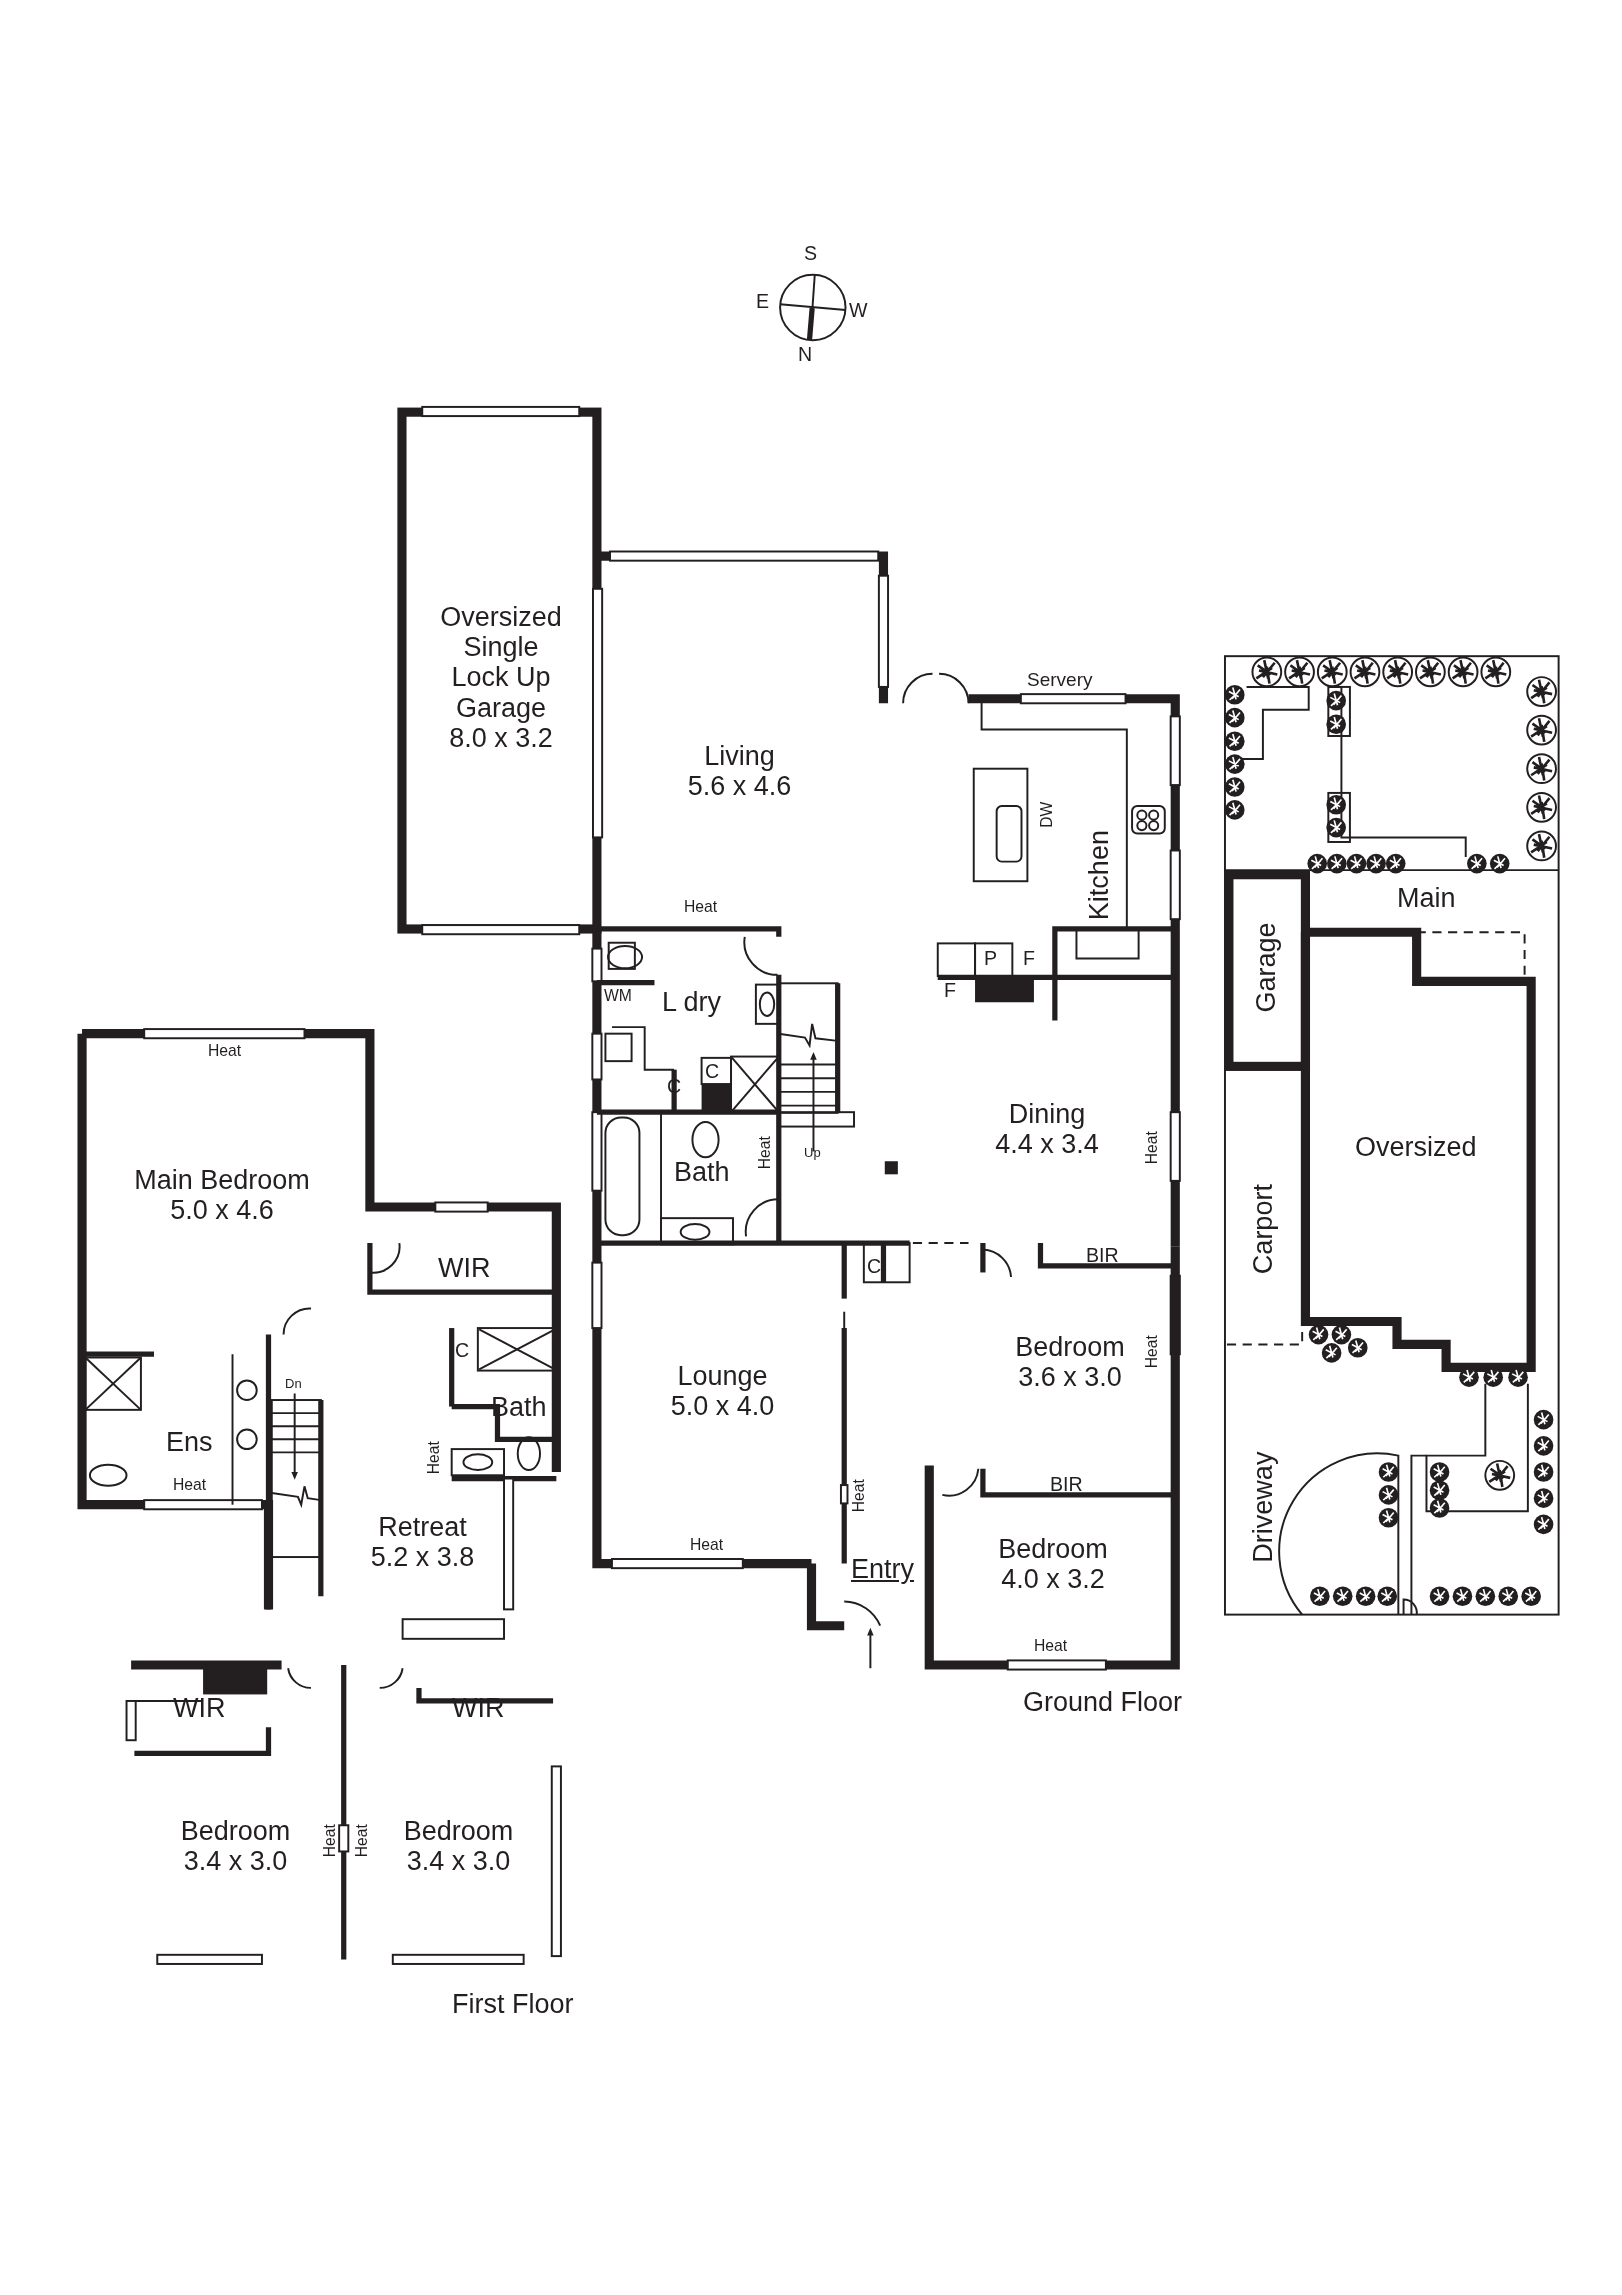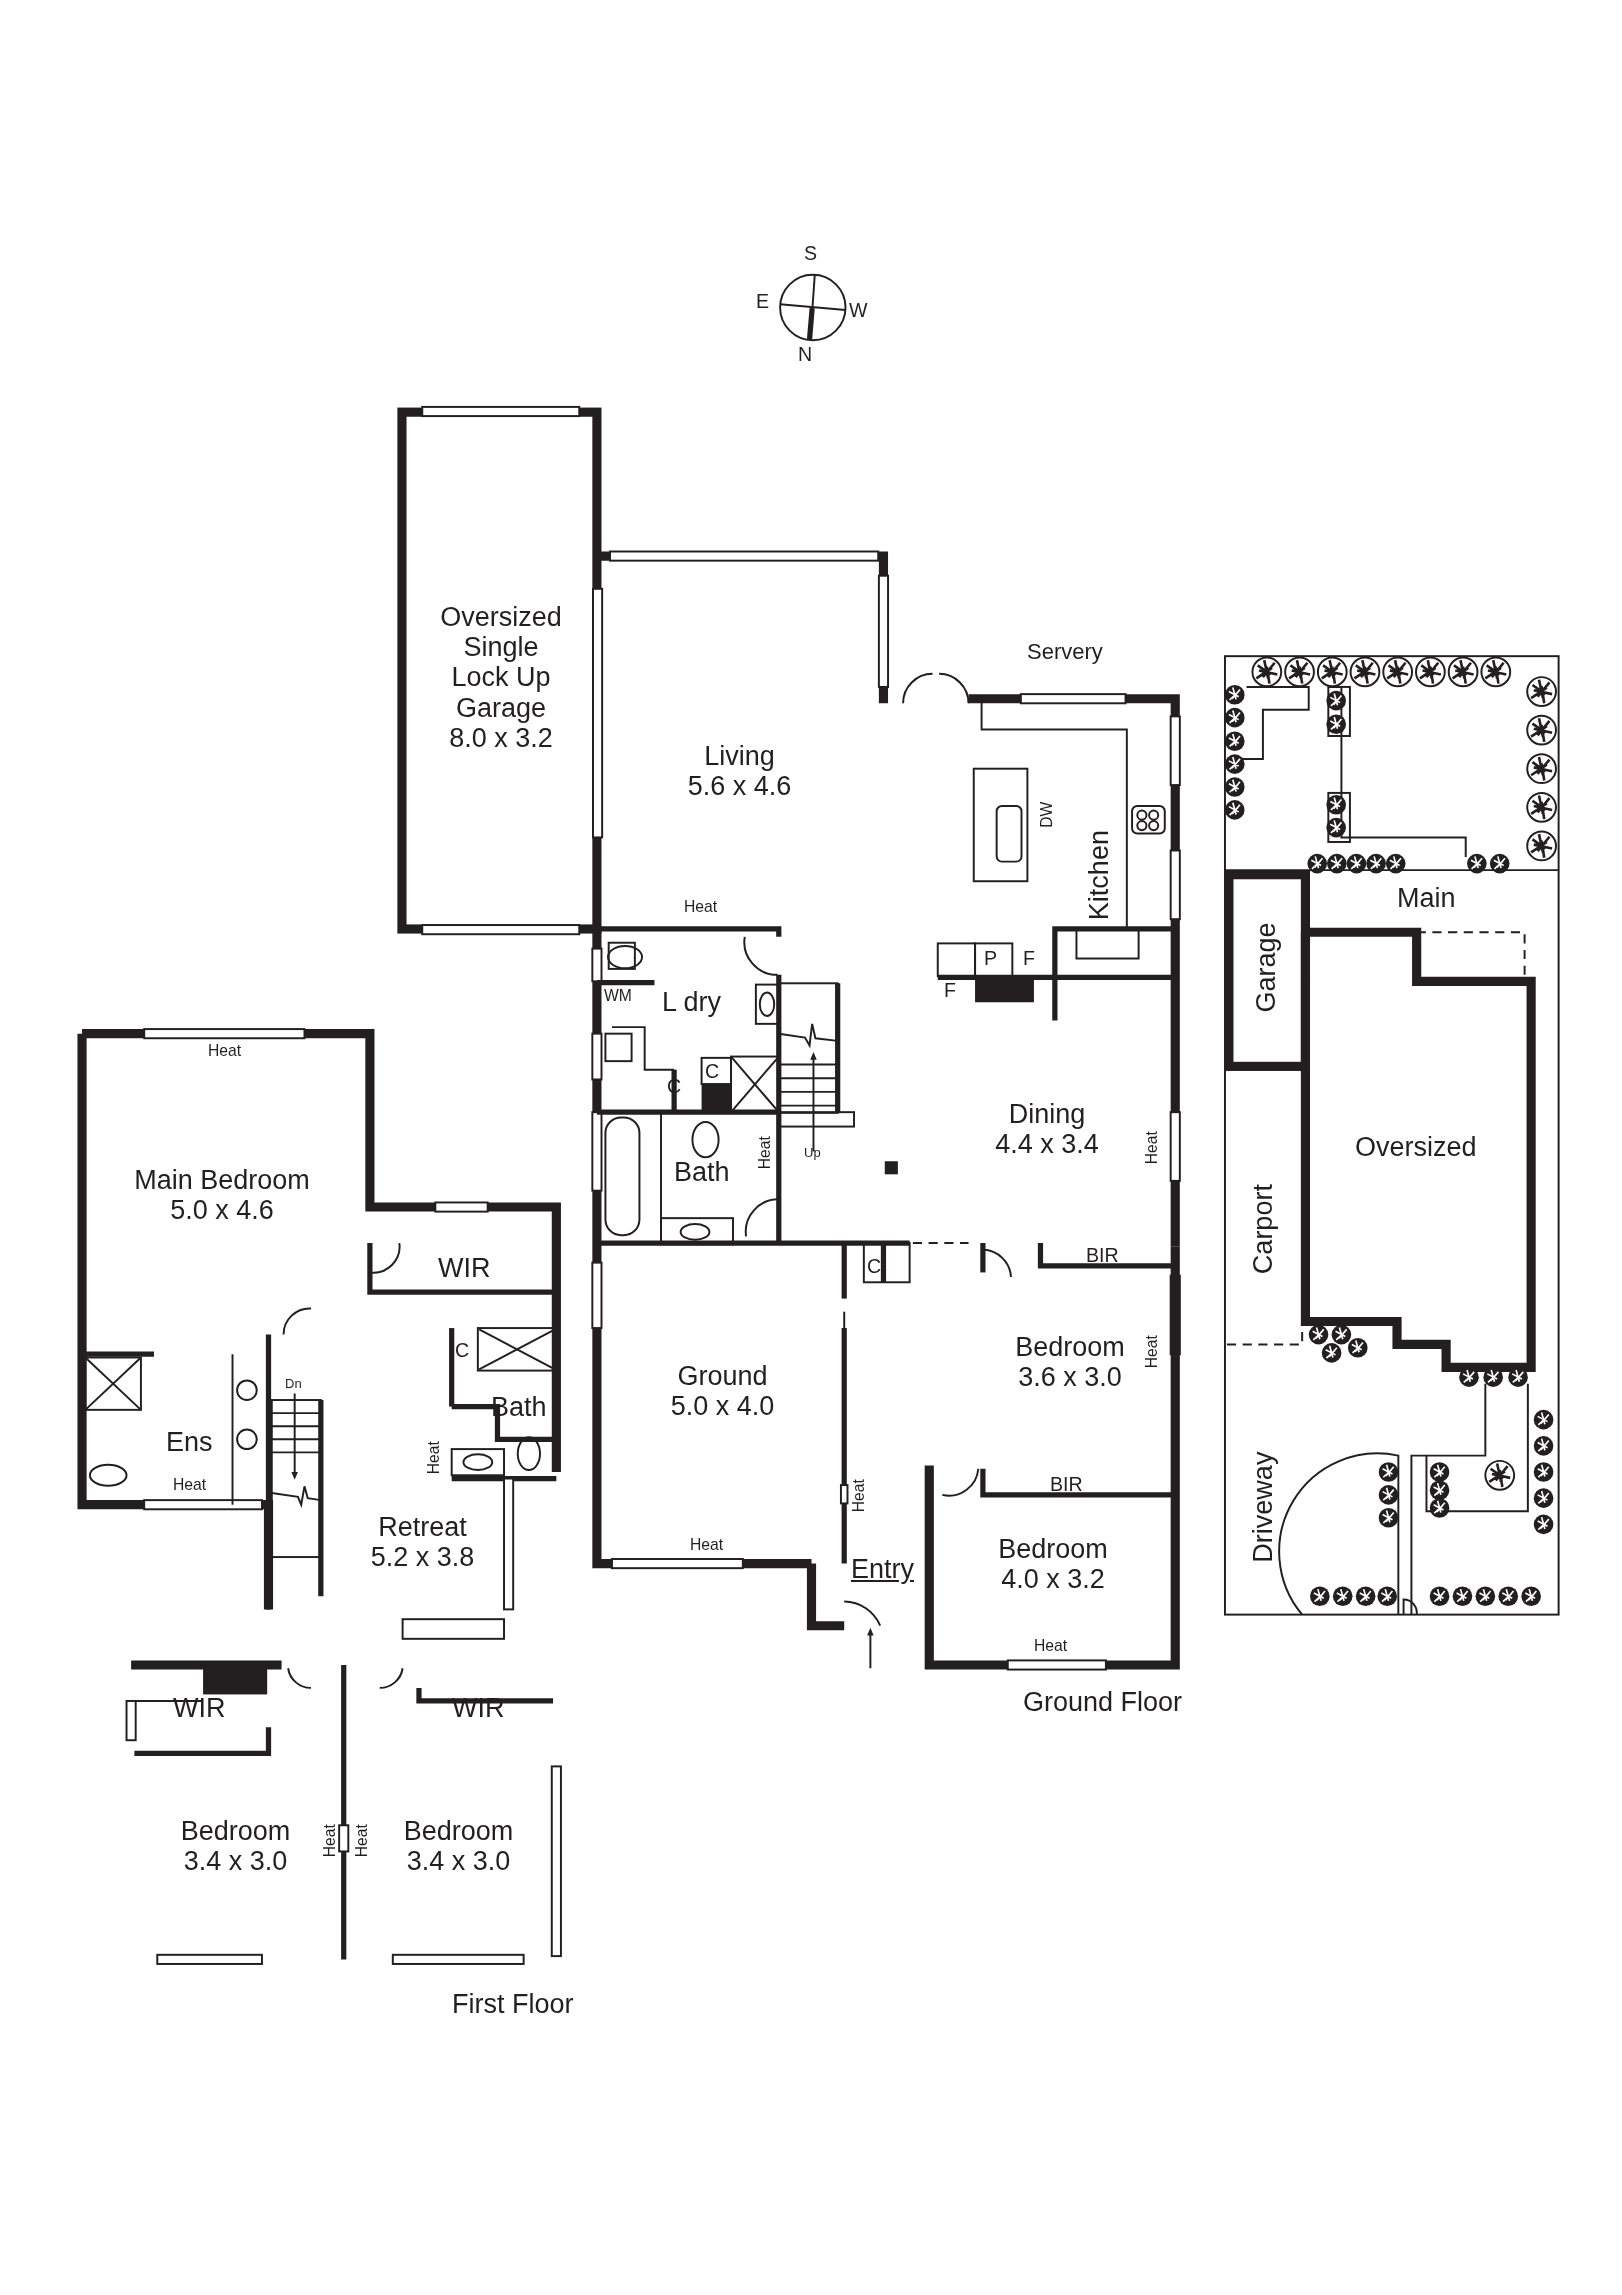--- a/index.html
+++ b/index.html
@@ -277,42 +277,42 @@
   <div>Oversized</div>
   <div>Single</div>
   <div>Lock Up</div>
   <div>Garage</div>
   <div>8.0 x 3.2</div>
 </div>
 <div class="lbl room" style="left:674px;top:717px;width:131px;margin-top:24px;">
   <div>Living</div>
   <div>5.6 x 4.6</div>
 </div>
-<div class="lbl" style="left:1027px;top:640px;font-size:22px;">Servery</div>
+<div class="lbl" style="left:1027px;top:669px;font-size:19px;">Servery</div>
 <div class="lbl room rot" style="left:1047px;top:860px;width:105px;">Kitchen</div>
 <div class="lbl small rot" style="left:1034px;top:806px;">DW</div>
 <div class="lbl small" style="left:684px;top:898px;">Heat</div>
 <div class="lbl small" style="left:604px;top:987px;">WM</div>
 <div class="lbl room" style="left:662px;top:987px;">L dry</div>
 <div class="lbl" style="left:667px;top:1076px;font-size:19.6px;">C</div>
 <div class="lbl" style="left:705px;top:1061px;font-size:19.6px;">C</div>
 <div class="lbl room" style="left:674px;top:1157px;">Bath</div>
 <div class="lbl small rot" style="left:748px;top:1144px;">Heat</div>
 <div class="lbl" style="left:804px;top:1146px;font-size:13px;">Up</div>
 <div class="lbl" style="left:984px;top:948px;font-size:19.6px;">P</div>
 <div class="lbl" style="left:1023px;top:948px;font-size:19.6px;">F</div>
 <div class="lbl" style="left:944px;top:980px;font-size:19.6px;">F</div>
 <div class="lbl room" style="left:975px;top:1099px;width:144px;">
   <div>Dining</div>
   <div>4.4 x 3.4</div>
 </div>
 <div class="lbl small rot" style="left:1135px;top:1139px;">Heat</div>
 <div class="lbl" style="left:867px;top:1256px;font-size:19.6px;">C</div>
 <div class="lbl room" style="left:654px;top:1361px;width:137px;">
-  <div>Ground</div>
+  <div>Lounge</div>
   <div>5.0 x 4.0</div>
 </div>
 <div class="lbl small" style="left:690px;top:1536px;">Heat</div>
 <div class="lbl small rot" style="left:842px;top:1487px;">Heat</div>
 <div class="lbl" style="left:1086px;top:1245px;font-size:19.6px;">BIR</div>
 <div class="lbl room" style="left:1008px;top:1332px;width:124px;">
   <div>Bedroom</div>
   <div>3.6 x 3.0</div>
 </div>
 <div class="lbl small rot" style="left:1135px;top:1343px;">Heat</div>

